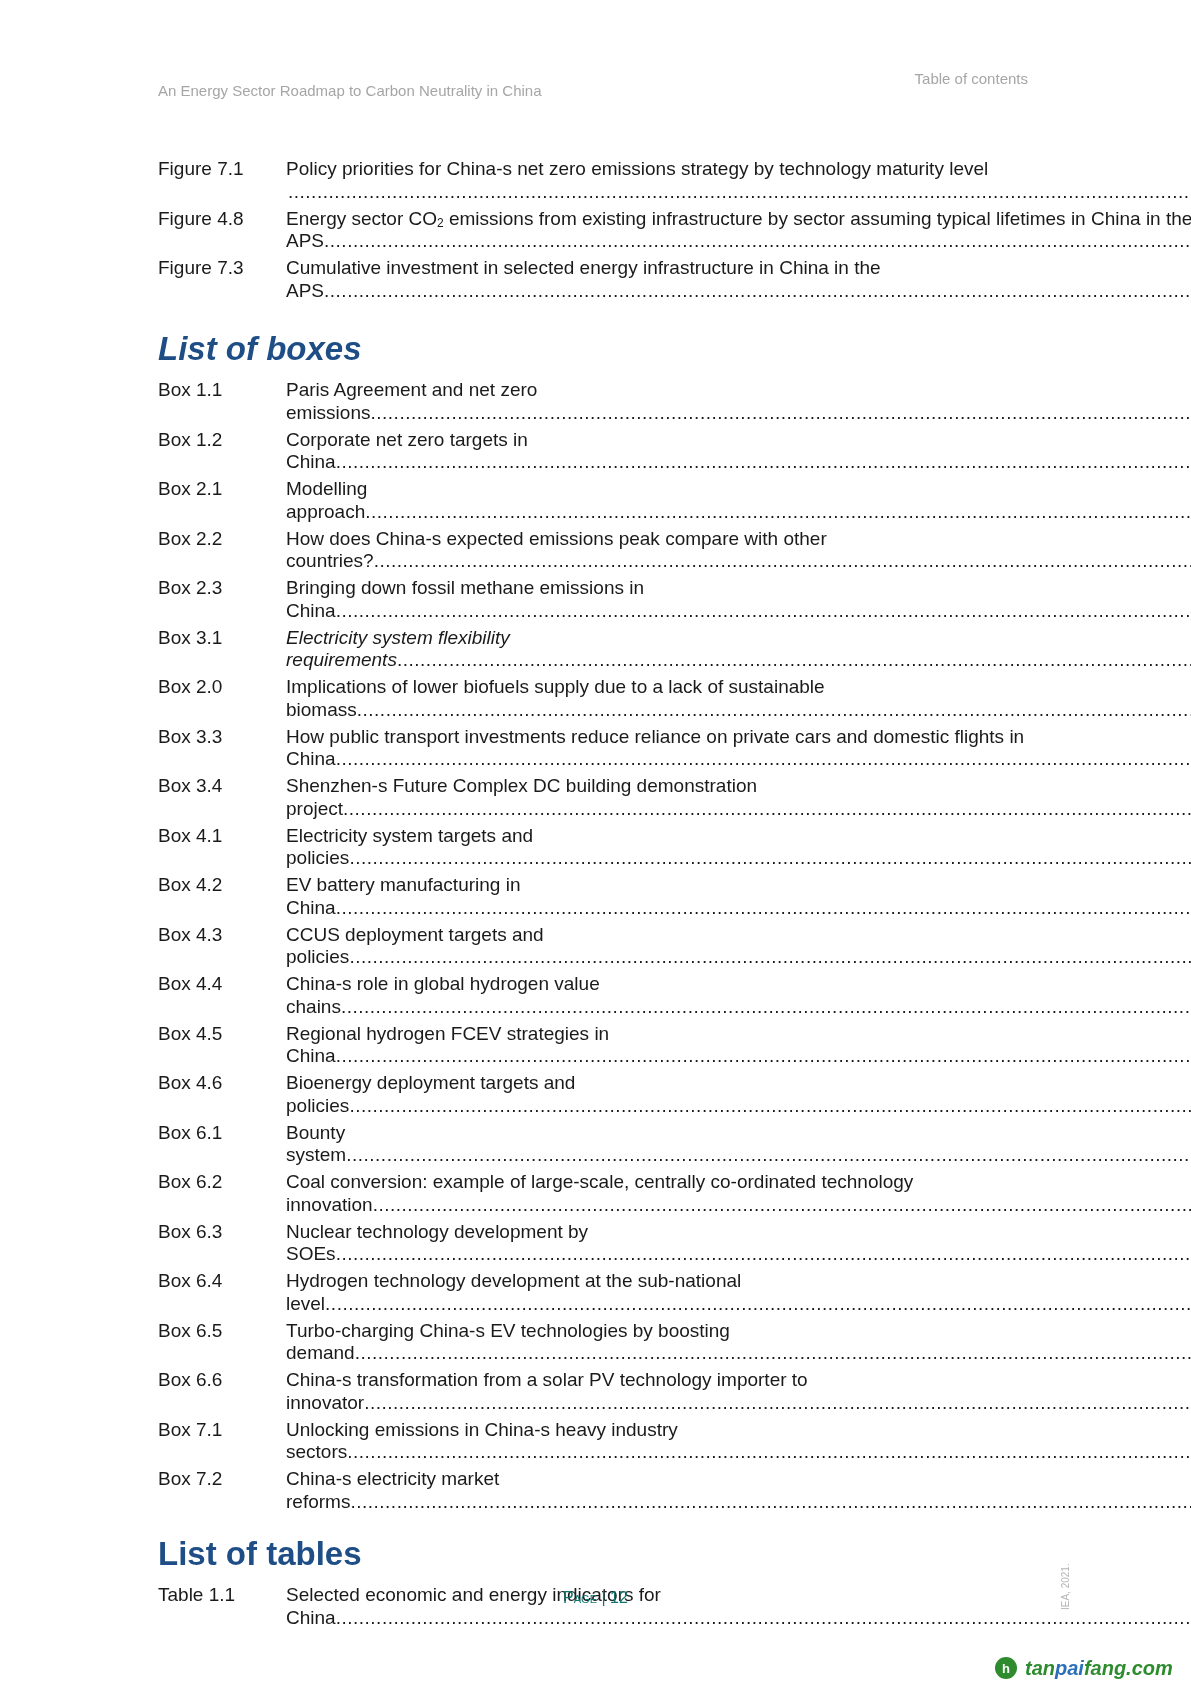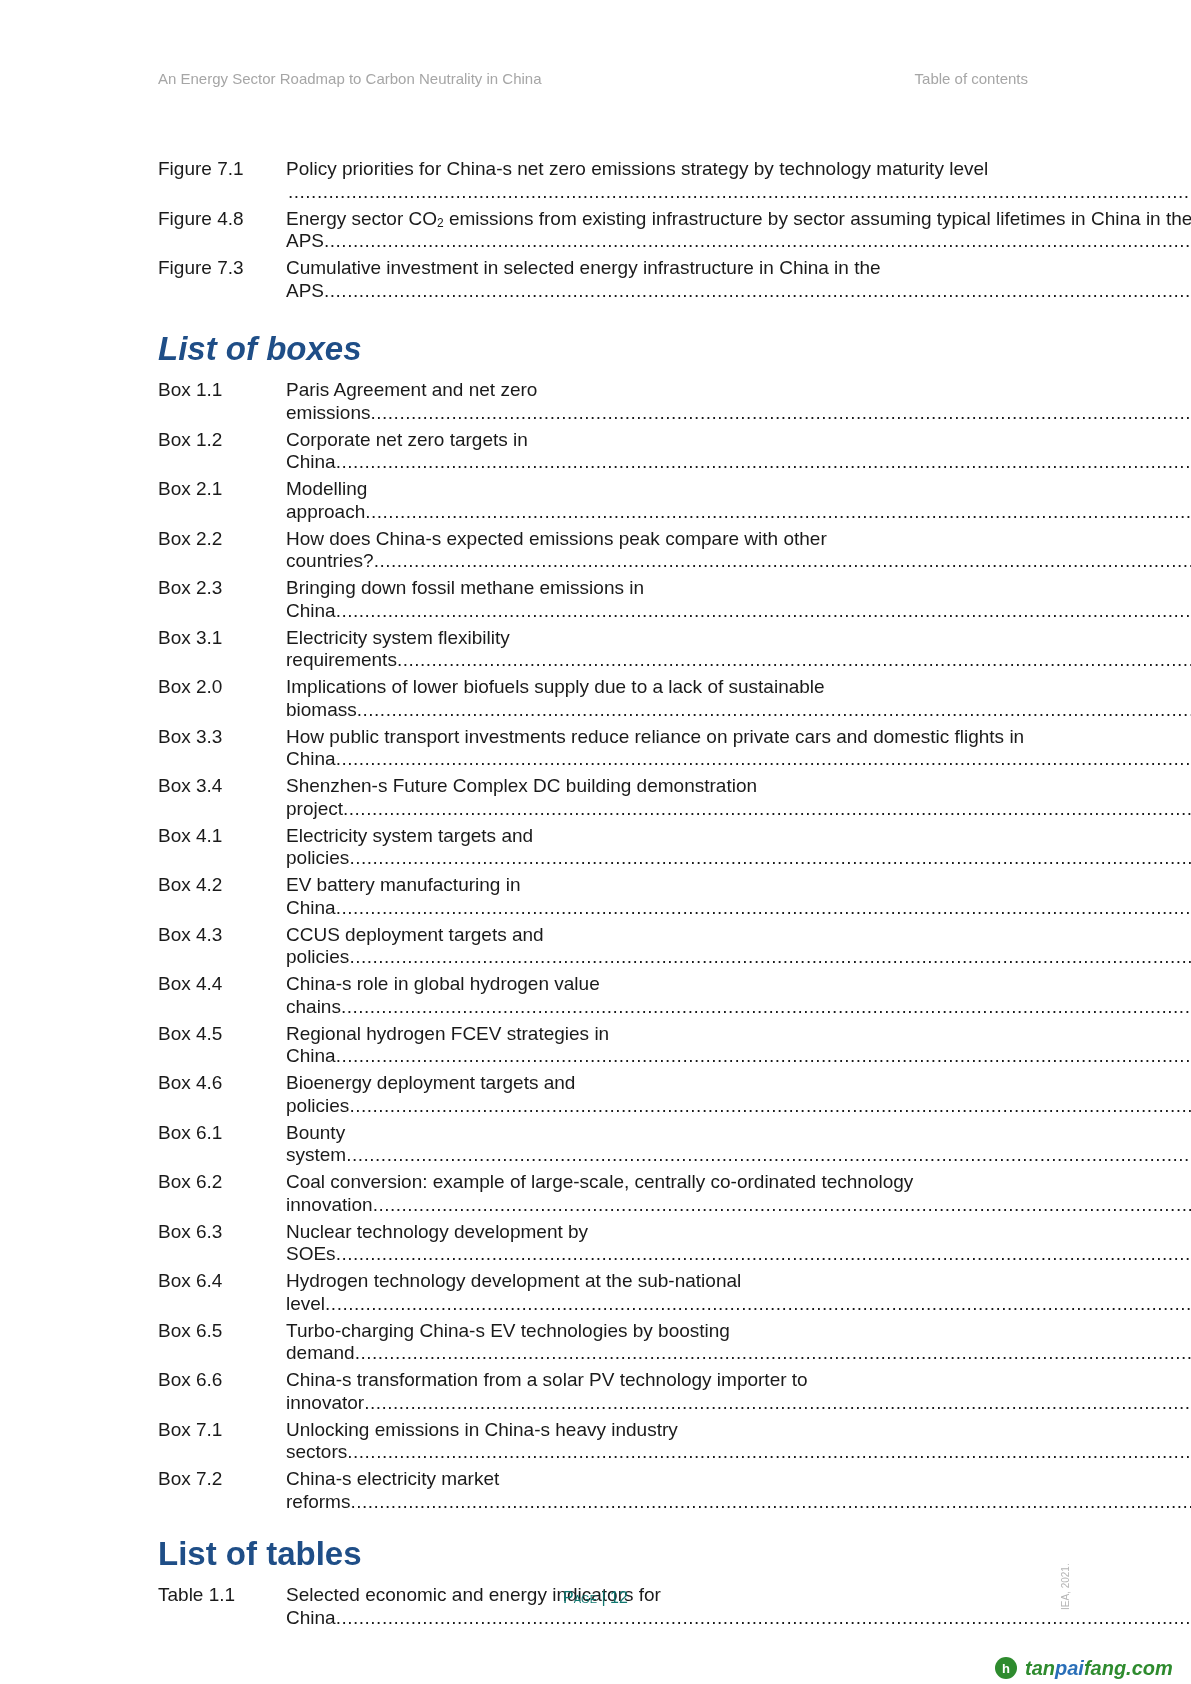--- a/index.html
+++ b/index.html
@@ -1,20 +1,20 @@
 <!DOCTYPE html>
 <html><head>
 <meta charset="utf-8">
 <style>
   html, body { margin: 0; padding: 0; background: #ffffff; }
   body { width: 1191px; height: 1684px; position: relative; overflow: hidden;
          font-family: "Liberation Sans", sans-serif; color: #1a1a1a; }
   .running-header { position: absolute; top: 70px; left: 158px; width: 870px; height: 20px;
                     font-size: 15px; color: #a6a6a6; }
-  .running-header .left { position: absolute; left: 0; top: 0; }
+  .running-header .left { position: absolute; left: 0; top: 12px; }
   .running-header .right { position: absolute; right: 0; top: 0; }
   .content { position: absolute; left: 158px; top: 158px; width: 870px; }
   .toc-row { display: flex; font-size: 19px; line-height: 22.5px; margin-bottom: 4.5px; }
   .toc-row .num { width: 128px; flex: none; }
   .toc-row .text { flex: 1; }
   .toc-row .title-part { white-space: normal; }
   .toc-row .last-line { display: flex; align-items: baseline; }
   .toc-row .leader { flex: 1; overflow: hidden; white-space: nowrap; margin: 0 2px; }
   .toc-row .leader::after { content: "........................................................................................................................................................................................................................................................................"; letter-spacing: 0.5px; }
   .section-heading { font-size: 33px; font-weight: bold; color: #1f4e87; margin: 0; height: 40px; line-height: 40px; }
@@ -95,21 +95,21 @@
       </div>
       <div class="toc-row">
         <span class="num">Box 2.3</span>
         <span class="text">
           <div class="last-line" style="display: block; position: relative;"><span class="title-part" style="display: inline;">Bringing down fossil methane emissions in China</span><span class="leader" style="display: inline; margin: 0px;"></span></div>
         </span>
       </div>
       <div class="toc-row">
         <span class="num">Box 3.1</span>
         <span class="text">
-          <div class="last-line" style="display: block; position: relative;"><span class="title-part" style="display: inline;">Electricity system flexibility requirements</span><span class="leader" style="display: inline; margin: 0px;"></span></div>
+          <div class="last-line" style="display: block; position: relative;"><span class="title-part" style="display: inline; font-style: italic;">Electricity system flexibility requirements</span><span class="leader" style="display: inline; margin: 0px;"></span></div>
         </span>
       </div>
       <div class="toc-row">
         <span class="num">Box 2.0</span>
         <span class="text">
           <div class="last-line" style="display: block; position: relative;"><span class="title-part" style="display: inline;">Implications of lower biofuels supply due to a lack of sustainable biomass</span><span class="leader" style="display: inline; margin: 0px;"></span></div>
         </span>
       </div>
       <div class="toc-row">
         <span class="num">Box 3.3</span>

